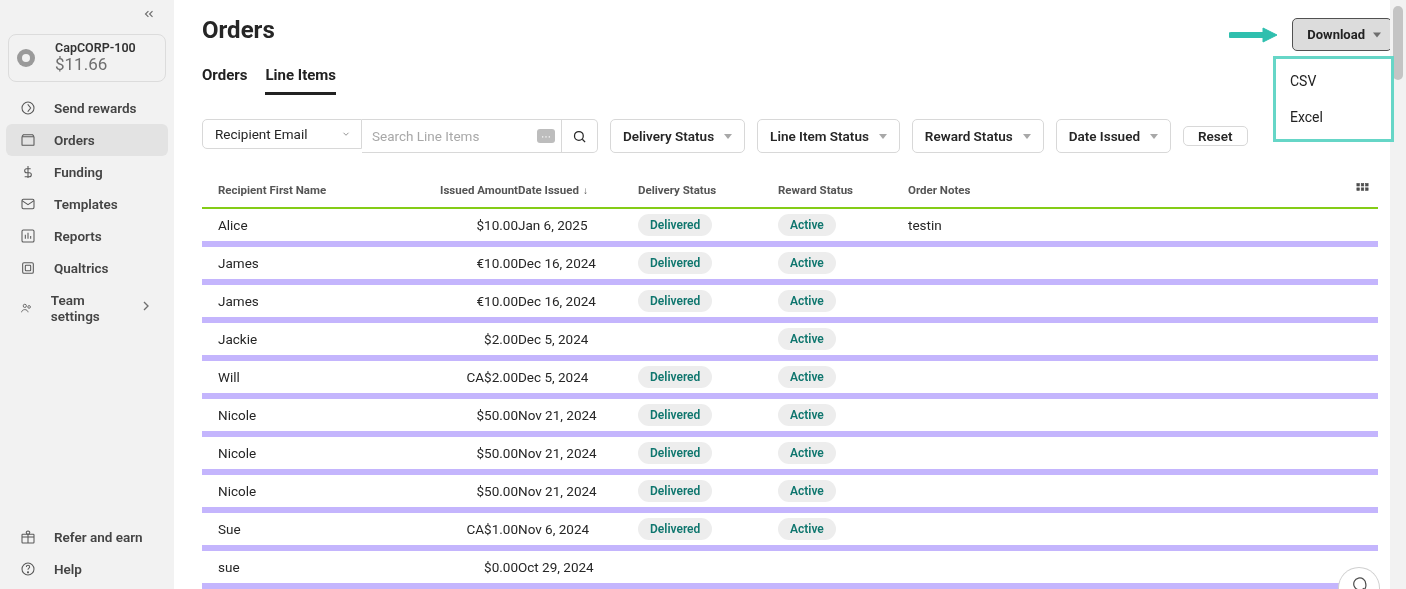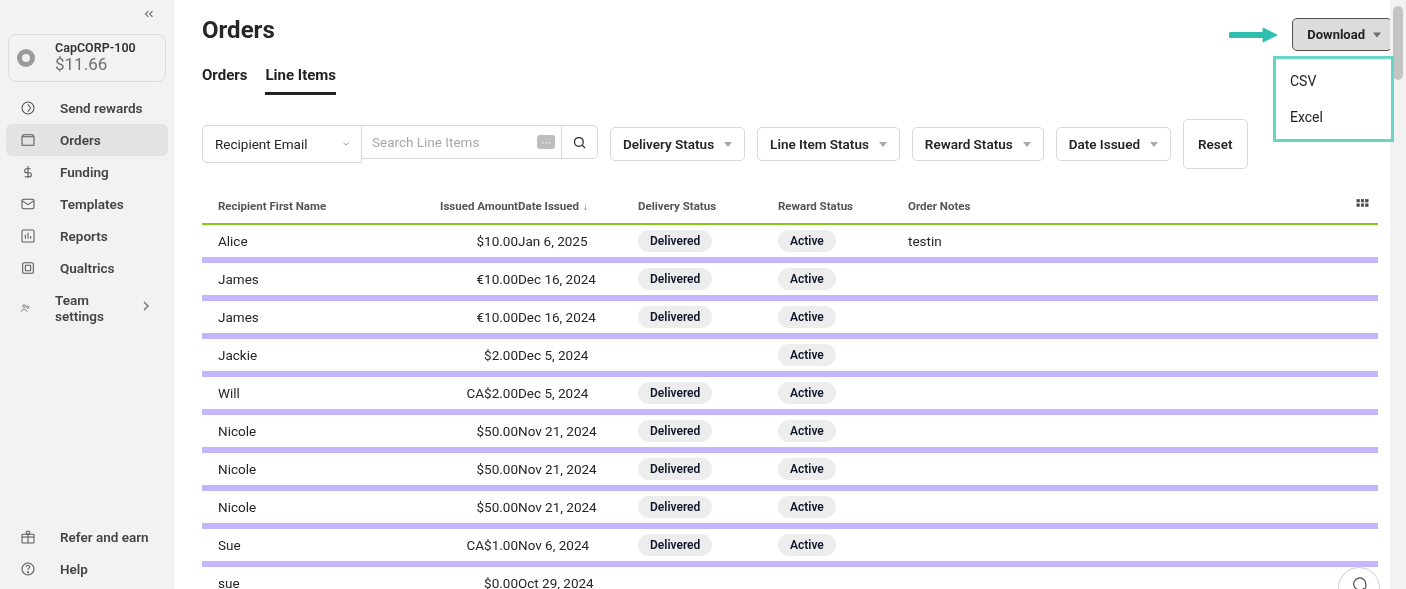--- a/index.html
+++ b/index.html
@@ -10,21 +10,21 @@
   .sidebar{width:174px;min-width:174px;background:#f2f2f2;display:flex;flex-direction:column;font-size:13px;color:#4d4d4d;}
   .collapse-row{height:30px;display:flex;align-items:center;justify-content:flex-end;padding-right:18px;}
   .collapse-row svg{width:14px;height:14px;stroke:#6e6e6e;}
   .account-card{margin:4px 8px 10px 8px;border:1px solid #dcdcdc;border-radius:8px;padding:6px 8px;display:flex;align-items:center;gap:20px;}
   .acct-avatar{width:18px;height:18px;border-radius:50%;background:#9a9a9a;display:flex;align-items:center;justify-content:center;}
   .acct-avatar::after{content:"";width:8px;height:8px;border-radius:50%;background:#f2f2f2;}
   .acct-text{display:flex;flex-direction:column;line-height:1.15;}
   .acct-name{font-size:12.5px;font-weight:600;color:#333;}
   .acct-bal{font-size:17px;color:#6e6e6e;}
   .nav{display:flex;flex-direction:column;}
-  .nav-item{display:flex;align-items:center;gap:24px;padding:8px 14px;font-size:13.5px;font-weight:600;color:#444;cursor:pointer;border-radius:6px;margin:0 6px;}
+  .nav-item{display:flex;align-items:center;gap:18px;padding:8px 14px;font-size:13.5px;font-weight:600;color:#444;cursor:pointer;border-radius:6px;margin:0 6px;}
   .nav-item.active{background:#e3e3e3;}
   .nav-item svg{width:16px;height:16px;stroke:#5a5a5a;fill:none;stroke-width:1.6;}
   .nav-item .chev{margin-left:auto;}
   .sidebar-spacer{flex:1;}
   .sidebar-bottom{padding-bottom:4px;}
 
   
   .main{flex:1;padding:12px 28px 0 28px;position:relative;overflow:hidden;}
   .page-title{font-size:24px;font-weight:700;margin-top:4px;}
   .tabs{display:flex;gap:18px;margin-top:22px;border-bottom:0;}
@@ -35,43 +35,43 @@
   .download-wrap{position:absolute;top:18px;right:14px;display:flex;align-items:center;gap:15px;}
   .arrow-mark{stroke:#2fbfae;fill:#2fbfae;}
   .download-btn{background:#dcdcdc;border:1px solid #515151;border-radius:5px;padding:8px 26px 8px 14px;font-size:13px;font-weight:700;color:#222;position:relative;cursor:pointer;}
   .download-btn .caret{position:absolute;right:10px;top:50%;transform:translateY(-50%);width:0;height:0;border-left:4px solid transparent;border-right:4px solid transparent;border-top:5px solid #6e6e6e;}
   .dropdown{position:absolute;top:56px;right:12px;width:121px;background:#fff;border:3px solid #66d6c7;padding:4px 0;z-index:30;}
   .dropdown-item{padding:10px 14px;font-size:14px;color:#222;cursor:pointer;}
 
   
   .filter-bar{display:flex;gap:12px;margin-top:24px;align-items:center;}
   .combo{display:flex;}
-  .select-box{height:38px;border:1px solid #d8d8d8;border-radius:5px 0 0 5px;background:#fff;display:flex;align-items:center;padding:0 30px 0 12px;font-size:13.5px;color:#262626;position:relative;min-width:160px;}
+  .select-box{height:30px;border:1px solid #d8d8d8;border-radius:5px 0 0 5px;background:#fff;display:flex;align-items:center;padding:0 30px 0 12px;font-size:13.5px;color:#262626;position:relative;min-width:160px;}
   .select-box .chev-d{position:absolute;right:10px;top:50%;transform:translateY(-50%);}
   .search-box{height:34px;border:1px solid #d8d8d8;border-left:none;display:flex;align-items:center;padding:0 6px 0 10px;min-width:200px;font-size:13.5px;color:#a8a8a8;border-radius:0;position:relative;}
   .search-box input{border:none;outline:none;font-size:13.5px;width:160px;color:#262626;background:transparent;}
   .search-box input::placeholder{color:#a8a8a8;}
   .kbd{background:#bdbdbd;color:#fff;border-radius:3px;font-size:10px;width:18px;height:14px;display:flex;align-items:center;justify-content:center;margin-left:auto;}
   .search-btn{height:34px;width:36px;border:1px solid #d8d8d8;border-left:none;border-radius:0 5px 5px 0;background:#fff;display:flex;align-items:center;justify-content:center;cursor:pointer;}
   .search-btn svg{width:15px;height:15px;stroke:#262626;stroke-width:2;fill:none;}
   .pill-select{height:34px;border:1px solid #d8d8d8;border-radius:5px;background:#fff;display:flex;align-items:center;padding:0 12px;font-size:13.5px;font-weight:600;color:#262626;cursor:pointer;gap:10px;}
   .pill-select .caret-sm{width:0;height:0;border-left:4px solid transparent;border-right:4px solid transparent;border-top:5px solid #a8a8a8;}
-  .reset-btn{height:50px;border:1px solid #d8d8d8;border-radius:5px;background:#fff;padding:0 14px;font-size:13.5px;font-weight:600;color:#262626;cursor:pointer;}
+  .reset-btn{height:20px;border:1px solid #d8d8d8;border-radius:5px;background:#fff;padding:0 14px;font-size:13.5px;font-weight:600;color:#262626;cursor:pointer;}
 
   
   .table{margin-top:20px;font-size:13.5px;}
   .thead,.trow{display:grid;grid-template-columns:200px 100px 120px 140px 130px 1fr 40px;align-items:center;padding:0 8px 0 16px;}
   .thead{height:36px;font-size:11.5px;font-weight:700;color:#555;border-bottom:2px solid #84cc16;}
   .thead .th{display:flex;align-items:center;gap:4px;}
   .thead .sort-arrow{font-size:10px;}
   .col-amount{justify-self:end;text-align:left;}
   .trow{height:38px;border-bottom:6px solid #c4b5fd;}
   .trow .name{color:#262626;}
   .trow .amount{justify-self:end;}
-  .badge{display:inline-flex;align-items:center;justify-content:center;background:#ededed;border-radius:14px;padding:4px 12px;font-size:12px;font-weight:600;color:#0f172a;width:fit-content;}
+  .badge{display:inline-flex;align-items:center;justify-content:center;background:#ededed;border-radius:14px;padding:4px 12px;font-size:12px;font-weight:600;color:#0f766e;width:fit-content;}
   .grid-icon{justify-self:end;cursor:pointer;}
   .grid-icon svg{width:15px;height:15px;stroke:#4d4d4d;fill:#4d4d4d;}
   .chev-d{width:10px;height:10px;}
   .chev-d polyline{stroke:#6e6e6e;stroke-width:1.8;fill:none;}
 
   
   .fake-scroll{position:absolute;right:0;top:0;width:16px;height:100%;background:#f2f2f2;}
   .fake-scroll-thumb{position:absolute;right:3px;top:6px;width:10px;height:74px;background:#c4c4c4;border-radius:5px;}
 
   

